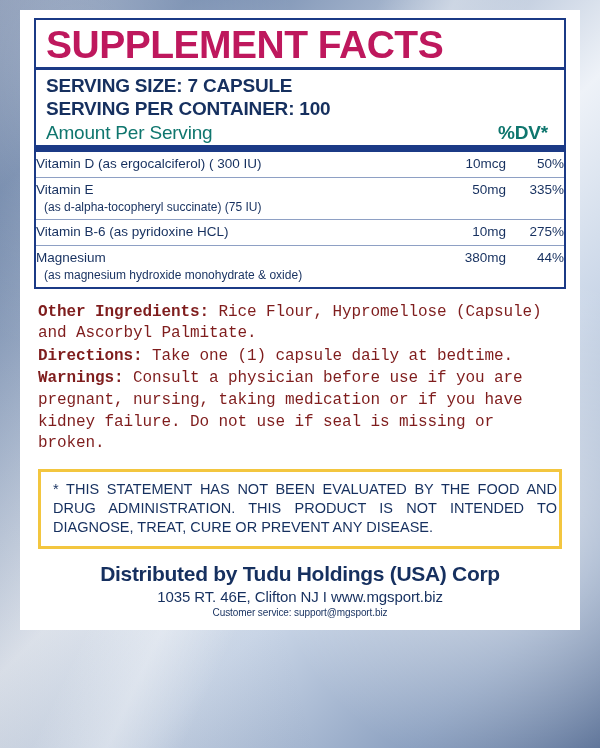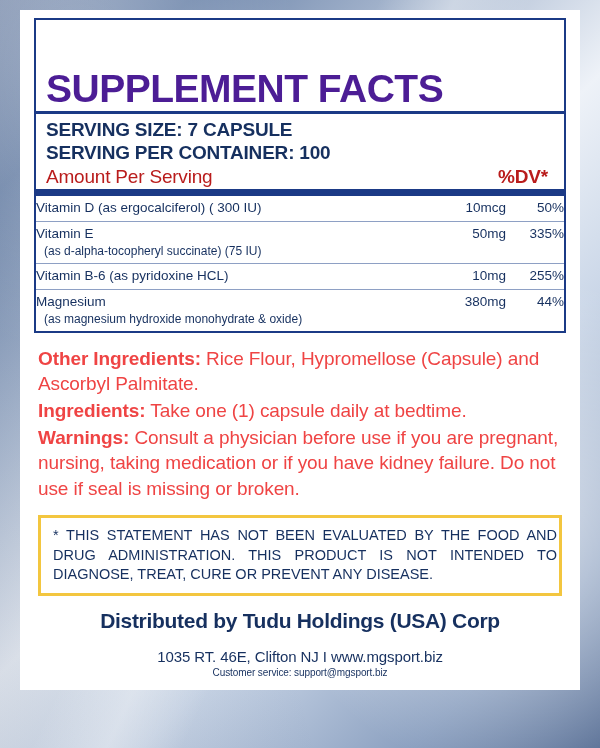--- a/index.html
+++ b/index.html
@@ -54,47 +54,46 @@
     z-index: 2;
   }
 
   
   .sf-box {
     border: 2px solid #1b3a86;
     box-sizing: border-box;
     padding: 0;
   }
   .sf-title {
-    color: #4c1d95;
+    color: #be185d;
     font-size: 39px;
     font-weight: bold;
     letter-spacing: -0.5px;
     line-height: 1.02;
     padding: 5px 10px 2px 10px;
     border-bottom: 3px solid #1b3a86;
     white-space: nowrap;
-    margin-top: 44px;
   }
   .sf-serving {
     padding: 4px 10px 0 10px;
     color: #16305f;
   }
   .sf-serving div {
     font-size: 19px;
     font-weight: bold;
     line-height: 1.22;
     letter-spacing: -0.2px;
   }
   .sf-amount-row {
     display: flex;
     align-items: flex-end;
     justify-content: space-between;
     padding: 2px 10px 1px 10px;
     border-bottom: 7px solid #1b3a86;
-    color: #b91c1c;
+    color: #0f766e;
   }
   .sf-amount-row .amt {
     font-size: 19px;
     letter-spacing: -0.2px;
   }
   .sf-amount-row .dv {
     font-size: 19px;
     font-weight: bold;
     letter-spacing: -0.2px;
     padding-right: 6px;
@@ -144,25 +143,26 @@
   }
 
   
   .note {
     color: #16305f;
     font-size: 15.5px;
     margin: 11px 4px 0 4px;
     letter-spacing: -0.1px;
   }
   .ingredients {
-    color: #ef4444;
-    font-size: 19px;
+    color: #7f1d1d;
+    font-size: 16px;
     margin: 13px 4px 0 4px;
     line-height: 1.35;
     letter-spacing: -0.1px;
+    font-family: Liberation Mono, monospace;
   }
   .ingredients p {
     margin: 0 0 1px 0;
   }
   .ingredients b {
     font-weight: bold;
   }
 
   
   .disclaimer {
@@ -183,21 +183,21 @@
     color: #16305f;
   }
   .footer .dist {
     font-size: 21px;
     font-weight: bold;
     letter-spacing: -0.3px;
     line-height: 1.2;
   }
   .footer .addr {
     font-size: 15px;
-    margin-top: 15px;
+    margin-top: 2px;
     letter-spacing: -0.1px;
   }
   .footer .cs {
     font-size: 10px;
     margin-top: 2px;
     letter-spacing: -0.1px;
   }
 </style>
 </head>
 <body>
@@ -233,38 +233,38 @@
               <span class="sub">(as d-alpha-tocopheryl succinate) (75 IU)</span>
             </td>
             <td class="qty">50mg</td>
             <td class="pct">335%</td>
           </tr>
           <tr class="nutrient">
             <td class="name">
               <span>Vitamin B-6 (as pyridoxine HCL)</span>
             </td>
             <td class="qty">10mg</td>
-            <td class="pct">255%</td>
+            <td class="pct">275%</td>
           </tr>
           <tr class="nutrient last">
             <td class="name">
               <span>Magnesium</span>
               <span class="sub">(as magnesium hydroxide monohydrate &amp; oxide)</span>
             </td>
             <td class="qty">380mg</td>
             <td class="pct">44%</td>
           </tr>
         </tbody>
       </table>
     </div>
 
 
     <div class="ingredients">
       <p><b>Other Ingredients:</b><span> Rice Flour,  Hypromellose (Capsule) and Ascorbyl Palmitate.</span></p>
-      <p><b>Ingredients:</b><span> Take one (1) capsule daily at bedtime.</span></p>
+      <p><b>Directions:</b><span> Take one (1) capsule daily at bedtime.</span></p>
       <p><b>Warnings:</b><span> Consult a physician before use if you are pregnant, nursing, taking medication or if you have kidney failure. Do not use if seal is missing or broken.</span></p>
     </div>
 
     <div class="disclaimer">* THIS STATEMENT HAS NOT BEEN EVALUATED BY THE FOOD AND DRUG ADMINISTRATION. THIS PRODUCT IS NOT INTENDED TO DIAGNOSE, TREAT, CURE OR PREVENT ANY DISEASE.</div>
 
     <div class="footer">
       <div class="dist">Distributed by Tudu Holdings (USA) Corp</div>
       <div class="addr">1035 RT. 46E, Clifton NJ I www.mgsport.biz</div>
       <div class="cs">Customer service:  support@mgsport.biz</div>
     </div>

